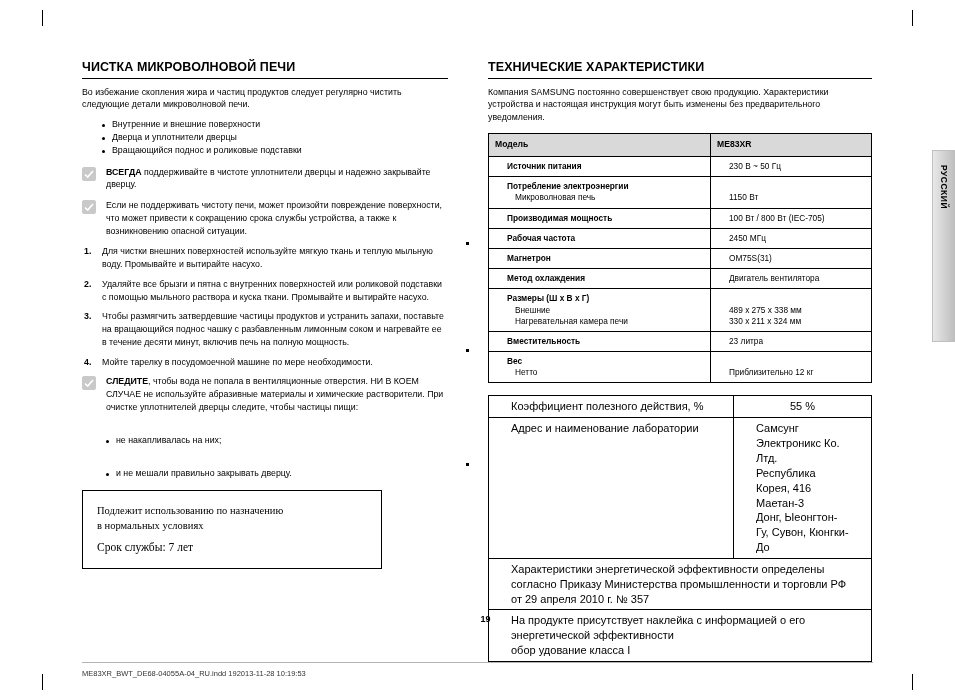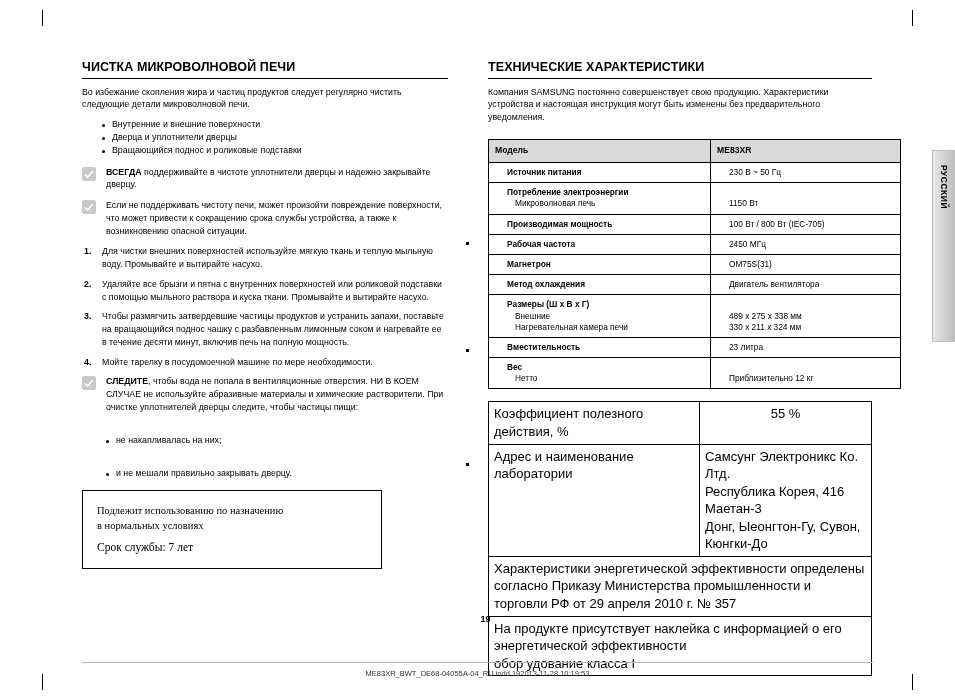--- a/index.html
+++ b/index.html
@@ -151,22 +151,22 @@
     font-family: "Liberation Serif", serif;
   }
   .warranty-box .wline.big {
     font-size: 11.5px;
     margin-top: 6px;
   }
 
   
   table.spec {
     border-collapse: collapse;
-    width: 413px;
-    margin-top: 16px;
+    width: 384px;
+    margin-top: 10px;
   }
   table.spec td {
     border: 1px solid #000;
     font-size: 8.3px;
     padding: 4px 18px;
     vertical-align: top;
     line-height: 1.35;
   }
   table.spec tr.head td {
     background: #d9d9d9;
@@ -179,22 +179,22 @@
   table.spec td.val { font-weight: normal; }
   table.spec td.val .vsub { display:block; }
 
   table.eff {
     border-collapse: collapse;
     width: 384px;
     margin-top: 12px;
   }
   table.eff td {
     border: 1px solid #000;
-    font-size: 13px;
-    padding: 3px 5px;
+    font-size: 11px;
+    padding: 3px 22px;
     line-height: 1.35;
     vertical-align: top;
   }
   table.eff td.effhead {
     text-align: center;
     font-weight: bold;
     font-size: 7.8px;
     padding: 4px 5px;
   }
   table.eff td.c { text-align: center; }
@@ -238,21 +238,21 @@
     border-top: 1px solid #b4b4b4;
   }
   .footer {
     position: absolute;
     top: 669px;
     left: 82px;
     right: 82px;
     font-size: 7.5px;
     color: #333;
     display: flex;
-    justify-content: center;
+    justify-content: flex-start;
   }
   .marker {
     position: absolute;
     width: 3px; height: 3px;
     background: #000;
   }
 </style>
 </head>
 <body>
 

